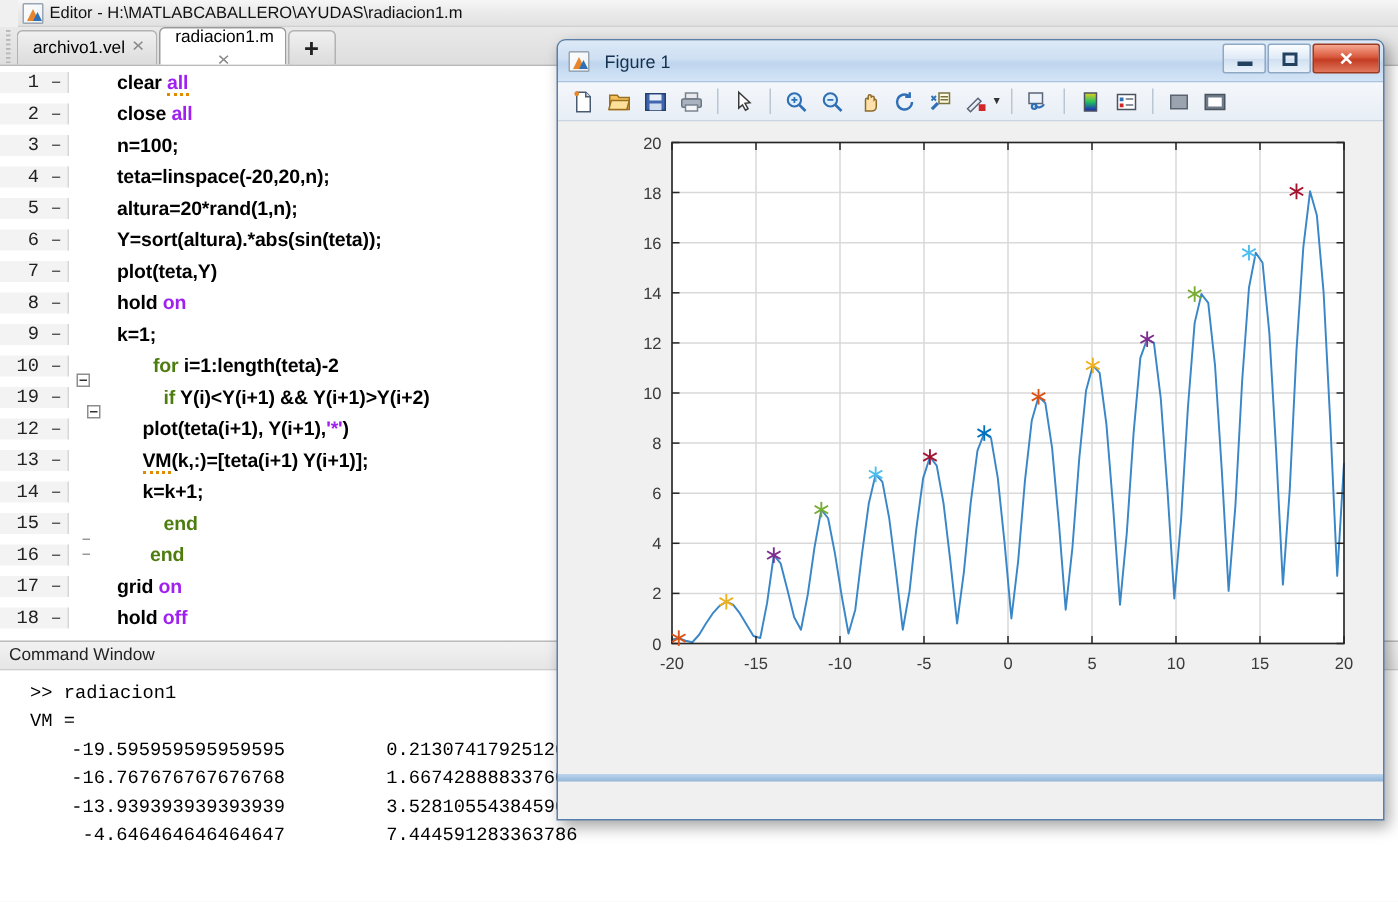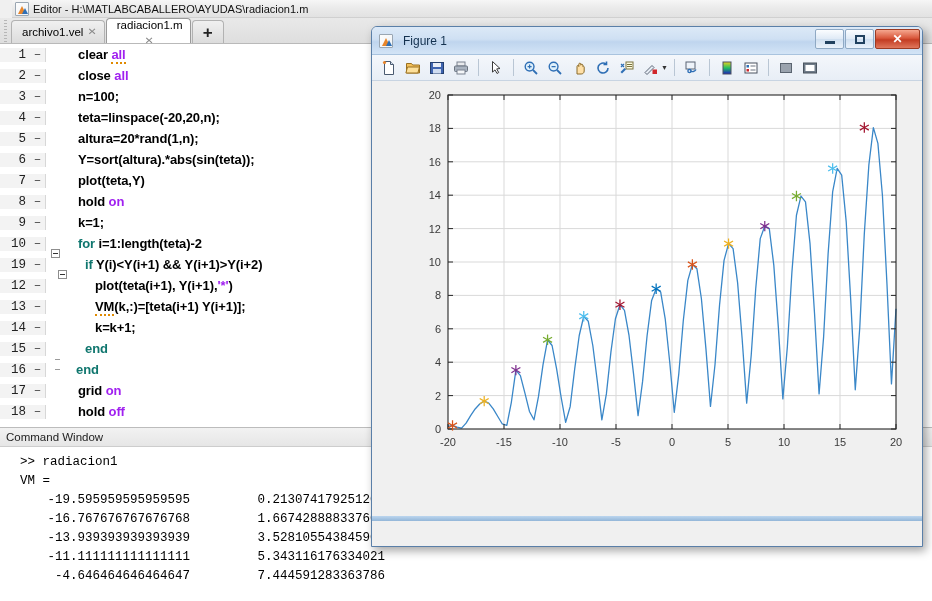--- a/index.html
+++ b/index.html
@@ -119,21 +119,21 @@
   .fold-line.endcap { bottom: 11px; }
   .fold-line.endcap::after {
     content: ""; position: absolute; left: 0; bottom: 0; width: 5px; height: 1px; background: #9a9a9a;
   }
   .code-text {
     flex: 1 1 auto; white-space: pre;
     font-family: "Liberation Sans", sans-serif;
     font-size: 13px; font-weight: bold; color: #000;
     padding-left: 10px; letter-spacing: -0.1px;
   }
-  .kw   { color: #0f766e; }
+  .kw   { color: #4d7c0f; margin-left: 24px; }
   .kw2  { color: #a020f0; }
   .str  { color: #a020f0; }
   .sqig { text-decoration: none; border-bottom: 2px dotted #e08a00; }
 
   
   .cmd-header {
     position: absolute; left: 0; top: 427px; width: 932px; height: 20px;
     background: linear-gradient(to bottom,#f2f2f2 0%, #e6e6e6 100%);
     border-top: 1px solid #bcbcbc; border-bottom: 1px solid #cdcdcd;
     display: flex; align-items: center; padding-left: 6px;
@@ -394,21 +394,20 @@
 
     <div class="cmd-header">
       <span>Command Window</span>
     </div>
     <div class="cmd-body">
       <div class="cmd-line">&gt;&gt; radiacion1</div>
       <div class="cmd-line">VM =</div>
       <div class="cmd-line"><span class="cmd-num">-19.595959595959595</span><span class="cmd-num2">0.213074179251209</span></div>
       <div class="cmd-line"><span class="cmd-num">-16.767676767676768</span><span class="cmd-num2">1.667428888337605</span></div>
       <div class="cmd-line"><span class="cmd-num">-13.939393939393939</span><span class="cmd-num2">3.528105543845909</span></div>
-      <div class="cmd-line"><span class="cmd-num">-11.111111111111111</span><span class="cmd-num2">5.343116176334021</span></div>
       <div class="cmd-line"><span class="cmd-num">-4.646464646464647</span><span class="cmd-num2">7.444591283363786</span></div>
     </div>
   </div>
 
   <div class="fig-win">
 
     <div class="fig-titlebar">
       <div class="ml-icon"></div>
       <span class="fig-title-text">Figure 1</span>
       <div class="win-btns">

